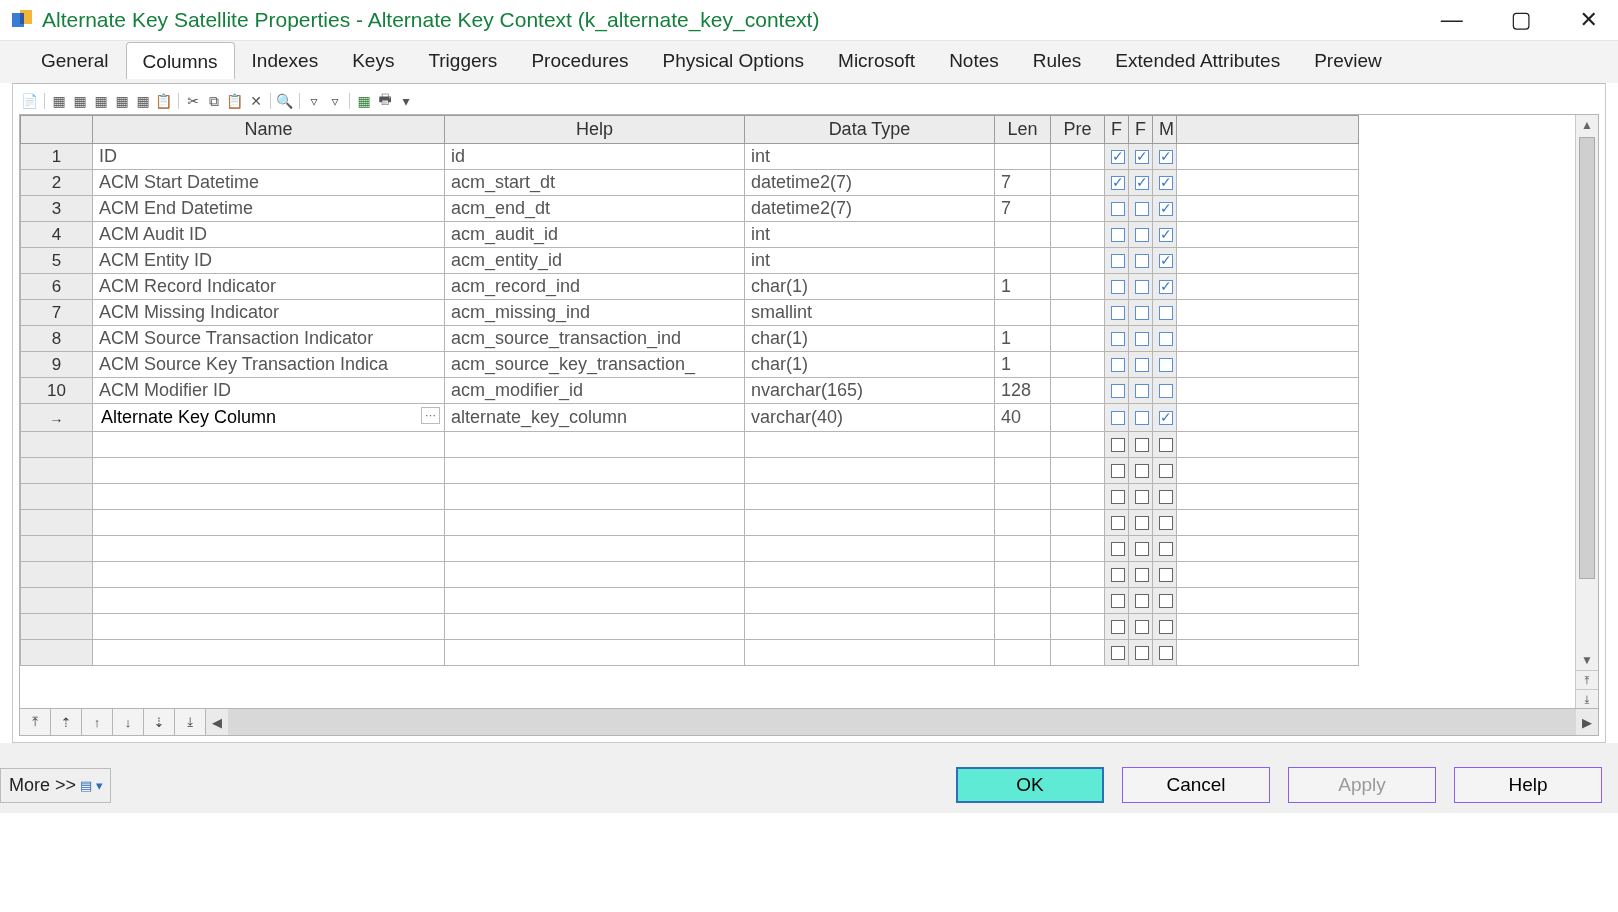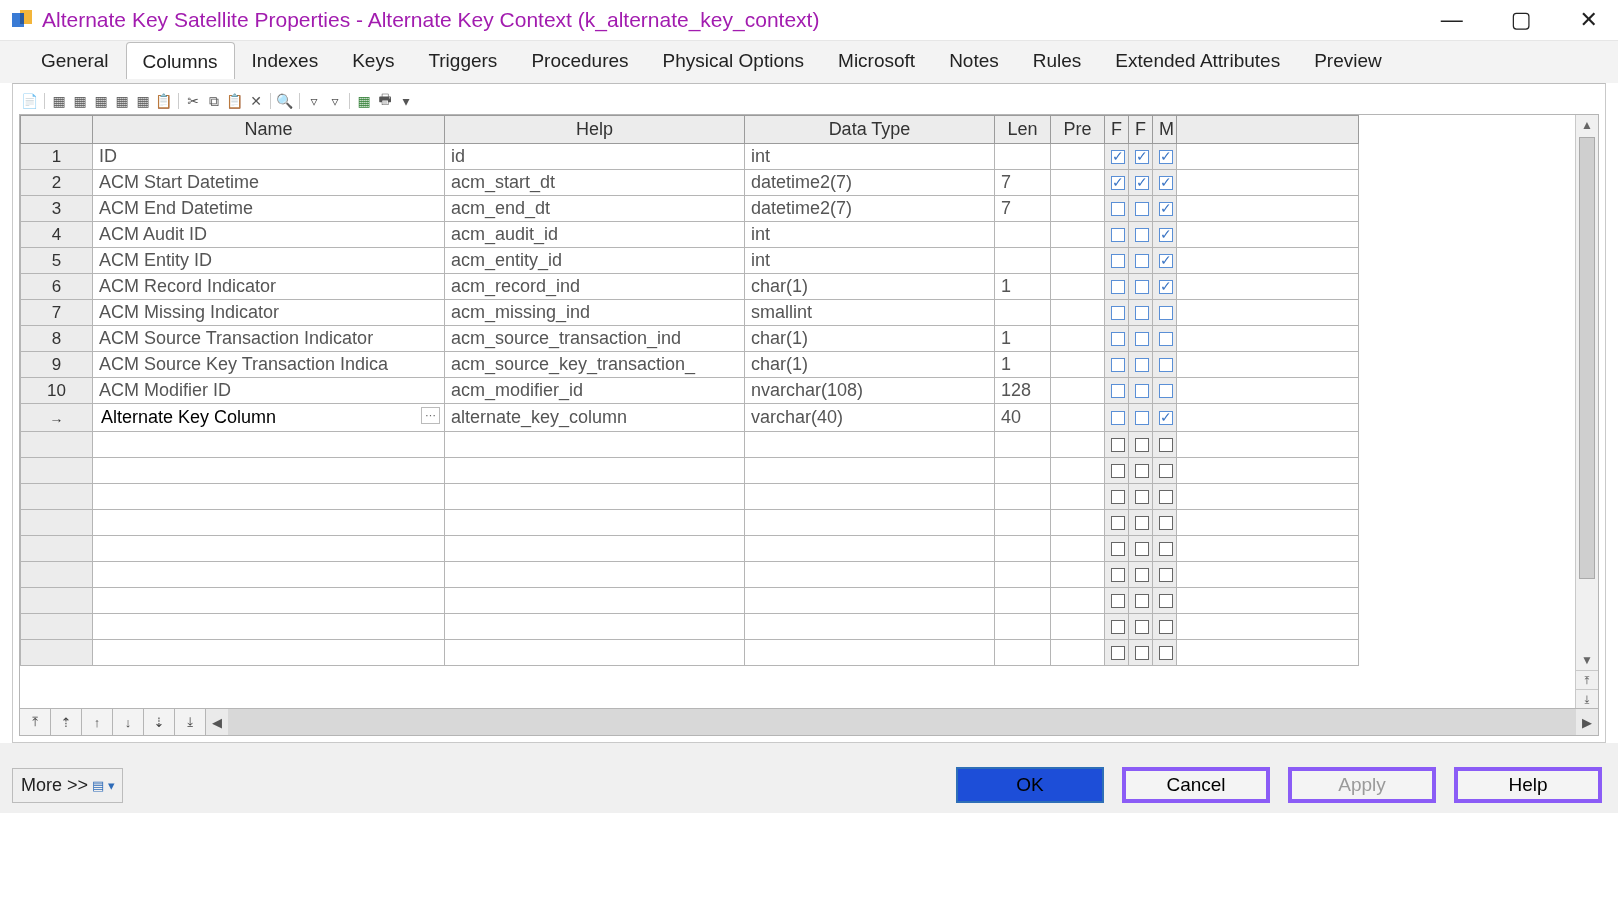--- a/index.html
+++ b/index.html
@@ -23,21 +23,21 @@
     border-bottom: 1px solid #e6e6e6;
   }
   .titlebar .app-icon {
     width: 24px; height: 24px;
     margin-right: 8px;
     display:flex; align-items:center; justify-content:center;
   }
   .titlebar .title {
     flex: 1;
     font-size: 21px;
-    color: #a21caf;
+    color: #15803d;
   }
   .win-controls {
     display: flex;
     gap: 40px;
     padding-right: 8px;
     align-items: center;
   }
   .win-controls span {
     font-size: 22px;
     line-height: 1;
@@ -222,29 +222,29 @@
 
   
   .footer{
     display:flex; align-items:center;
     padding: 14px 16px 0 0;
     gap: 18px;
     background:#f0f0f0;
     height: 56px;
   }
   .footer .more{
-     margin-left:12px; padding:6px 8px; border:1px solid #bcbcbc; background:#efefef; font-size:18px;
+     margin-left:0; padding:6px 8px; border:1px solid #bcbcbc; background:#efefef; font-size:18px;
      display:flex; align-items:center; gap:4px;
   }
   .footer .spacer{ flex:1; }
   .footer button{
     width:148px; height:36px; font-size:19px;
-    background:#f4f4f4; border:4px solid #8b5cf6;
-  }
-  .footer button.primary{ border:2px solid #2f6fb7; background:#1d4ed8;}
+    background:#f4f4f4; border:1px solid #8b5cf6;
+  }
+  .footer button.primary{ border:2px solid #2f6fb7; background:#5eead4;}
   .footer button.disabled{ color:#9a9a9a; }
 
   svg.ic{ display:block; }
 </style>
 </head>
 <body>
 
 <div class="titlebar">
   <span class="app-icon">
     <svg class="ic" width="24" height="24" viewBox="0 0 24 24">
@@ -438,21 +438,21 @@
               <td class="cell-pre"></td>
               <td class="chk-group"><span class="chk  "></span></td>
               <td class="chk-group"><span class="chk  "></span></td>
               <td class="chk-group"><span class="chk  "></span></td>
               <td></td>
             </tr>
             <tr>
               <td class="rowhdr">10</td>
               <td class="cell-name">ACM Modifier ID</td>
               <td class="cell-code">acm_modifier_id</td>
-              <td class="cell-type">nvarchar(108)</td>
+              <td class="cell-type">nvarchar(165)</td>
               <td class="cell-len">128</td>
               <td class="cell-pre"></td>
               <td class="chk-group"><span class="chk  "></span></td>
               <td class="chk-group"><span class="chk  "></span></td>
               <td class="chk-group"><span class="chk  "></span></td>
               <td></td>
             </tr>
             <tr class="editing">
               <td class="rowhdr"></td>
               <td class="cell-name"><input value="Alternate Key Column" style=""><span class="combo-caret">⋯</span></td>

